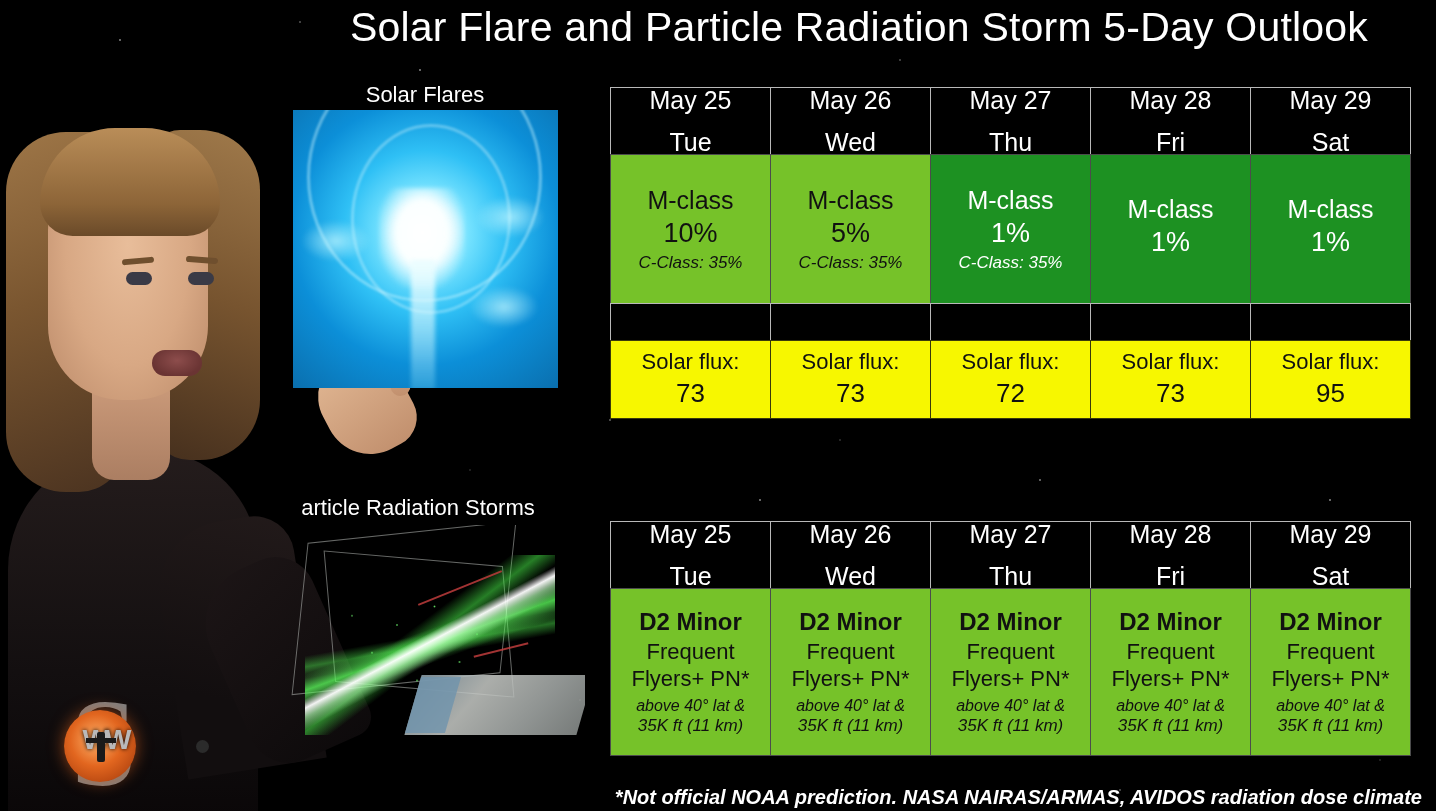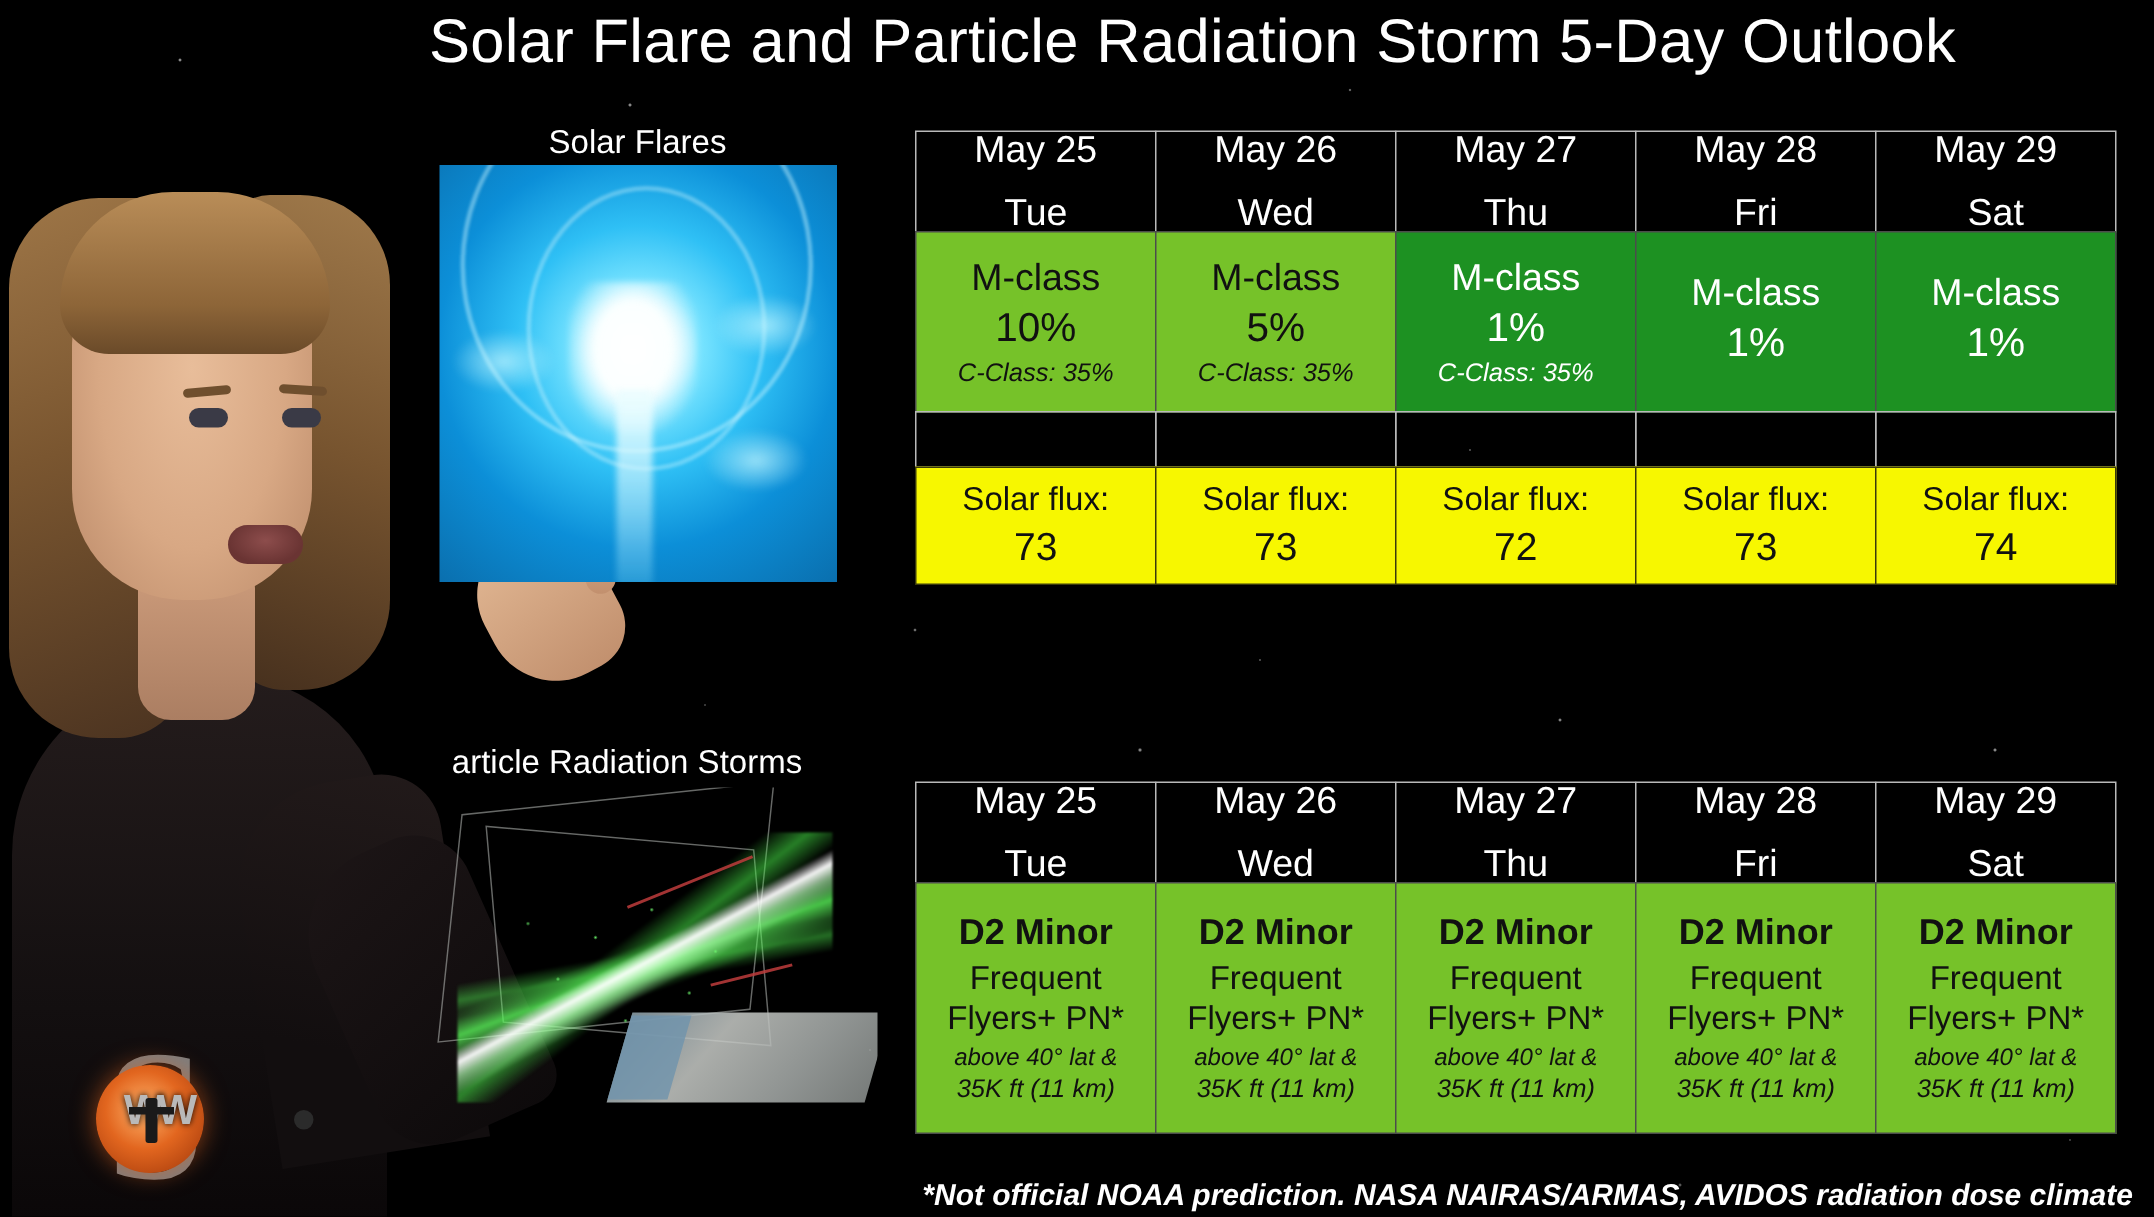--- a/index.html
+++ b/index.html
@@ -36,21 +36,21 @@
       radial-gradient(1px 1px at 640px 90px, rgba(255,255,255,.45), transparent),
       radial-gradient(1px 1px at 840px 440px, rgba(255,255,255,.5), transparent),
       radial-gradient(1px 1px at 1240px 640px, rgba(255,255,255,.45), transparent),
       radial-gradient(1px 1px at 1380px 760px, rgba(255,255,255,.4), transparent),
       radial-gradient(1px 1px at 470px 470px, rgba(255,255,255,.4), transparent);
   }
 
   
   #title {
     position: absolute; left: 286px; top: 4px; width: 1146px;
-    color: #fff;
+    text-align: center; color: #fff;
     font-size: 41px; font-weight: 400; letter-spacing: .2px;
     text-shadow: 0 0 6px rgba(0,0,0,.9);
     white-space: nowrap;
   }
 
   
   #noaa-bracket {
     position: absolute; left: 611px; top: 56px; width: 479px;
     color: #fff; font-size: 22px; text-align: center; white-space: nowrap;
   }
@@ -239,21 +239,21 @@
 
   .cell {
     border: 1px solid #b9b9b9;
     margin: -1px 0 0 -1px;
     display:flex; flex-direction: column; align-items:center; justify-content:center;
     text-align: center; line-height: 1.12;
   }
   .hdr { background: #000; color:#fff; height: 68px; font-size: 25px; }
   .hdr .d2 { margin-top: 14px; }
 
-  .mrow { height: 121px; font-size: 25px; border-color:#4c4c4c; }
+  .mrow { height: 150px; font-size: 25px; border-color:#4c4c4c; }
   .mrow.light { background:#76C229; color:#111; }
   .mrow.dark  { background:#1D9122; color:#fff; }
   .mrow .pct { font-size: 27px; margin-top: 4px; }
   .mrow .cclass { font-size: 17px; font-style: italic; margin-top: 5px; }
 
   .frow { height: 79px; background:#F7F700; color:#111; font-size: 22px; border-color:#3a3a0b; }
   .frow .fval { font-size: 26px; margin-top: 4px; }
 
   .srow { height: 168px; background:#76C229; color:#111; font-size: 22px; border-color:#4c4c4c; }
   .srow .t1 { font-weight: 700; font-size: 24px; }
@@ -409,21 +409,21 @@
     <div class="cell frow">
       <div>Solar flux:</div>
       <div class="fval">72</div>
     </div>
     <div class="cell frow">
       <div>Solar flux:</div>
       <div class="fval">73</div>
     </div>
     <div class="cell frow">
       <div>Solar flux:</div>
-      <div class="fval">74</div>
+      <div class="fval">95</div>
     </div>
   </div>
 
   <div id="table-storms" class="fc-table">
     <div class="cell hdr">
       <div>May 25</div>
       <div class="d2">Tue</div>
     </div>
     <div class="cell hdr">
       <div>May 26</div>

